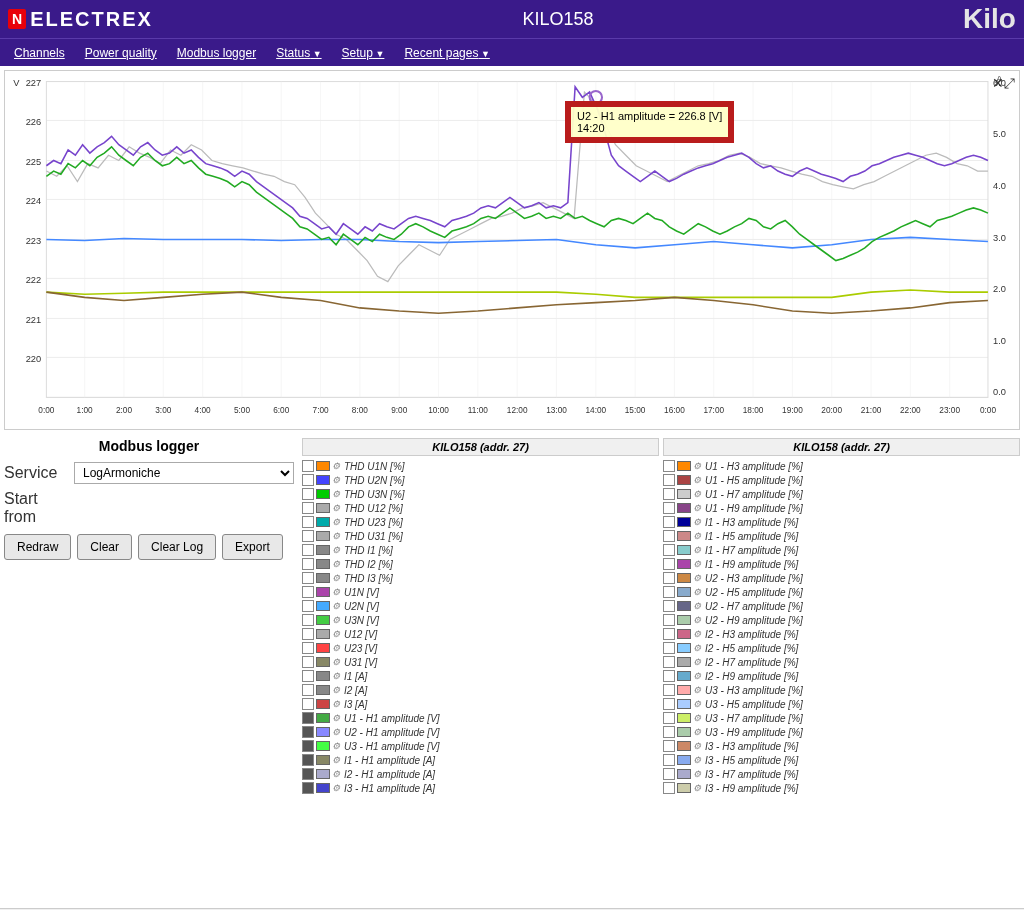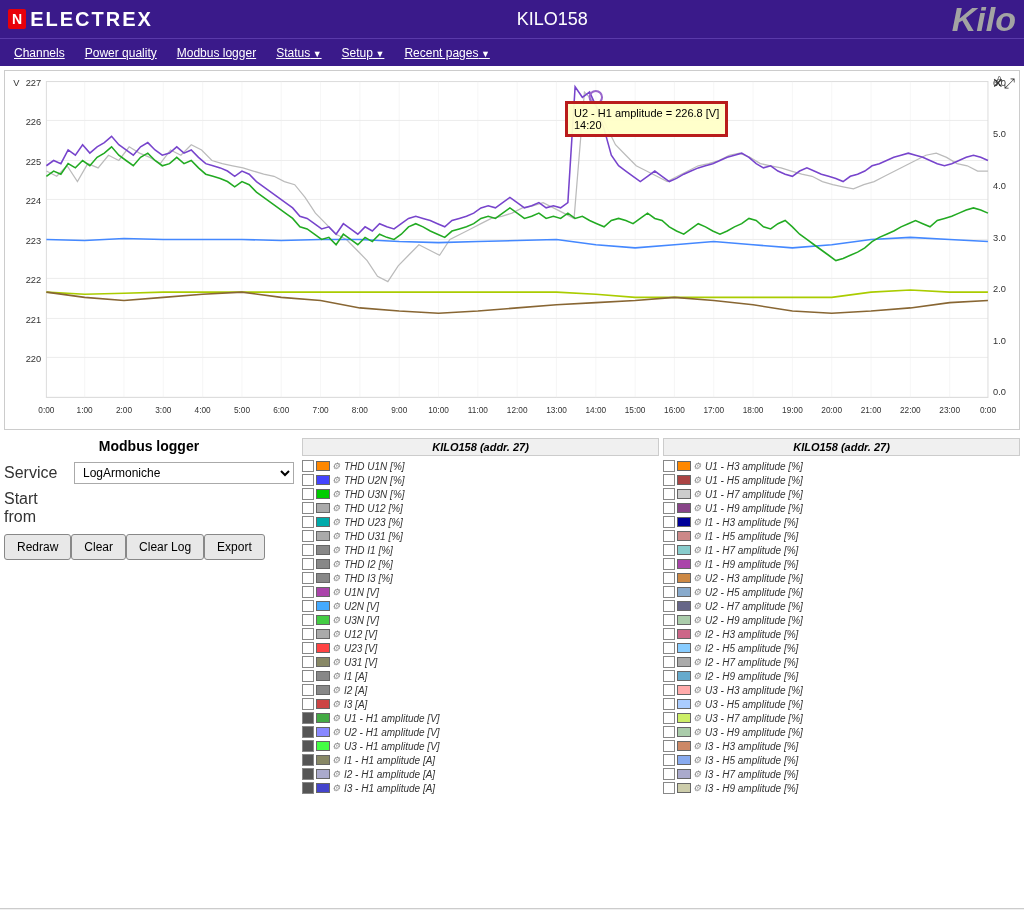--- a/index.html
+++ b/index.html
@@ -4,21 +4,21 @@
   <style>
     * { margin: 0; padding: 0; box-sizing: border-box; }
     body { font-family: Arial, sans-serif; font-size: 12px; background: #fff; width: 1024px; height: 910px; overflow: hidden; }
     
     
     #header { background: #3a1a8a; display: flex; align-items: center; justify-content: space-between; padding: 4px 8px; height: 38px; }
     #logo { display: flex; align-items: center; }
     #logo-icon { background: #e8000a; color: #fff; font-weight: bold; font-size: 14px; padding: 2px 4px; margin-right: 4px; border-radius: 2px; }
     #logo-text { color: #fff; font-size: 20px; font-weight: bold; letter-spacing: 2px; }
     #header-title { color: #fff; font-size: 18px; font-weight: normal; }
-    #header-kilo { color: #a3a3a3; font-size: 34px; font-weight: bold; font-style: italic; }
+    #header-kilo { color: #e5e5e5; font-size: 28px; font-weight: bold; }
     
     
     #nav { background: #3a1a8a; display: flex; align-items: center; padding: 0 4px; height: 28px; border-top: 1px solid #5a3aaa; }
     .nav-item { color: #fff; font-size: 12px; padding: 4px 10px; cursor: pointer; white-space: nowrap; text-decoration: underline; }
     .nav-item.has-arrow::after { content: ' ▼'; font-size: 9px; }
     
     
     #chart-container { position: relative; background: #fff; border: 1px solid #ccc; margin: 4px; height: 360px; }
     #chart-expand { position: absolute; top: 4px; right: 4px; font-size: 14px; cursor: pointer; color: #333; z-index: 10; }
     #chart-svg { width: 100%; height: 100%; }
@@ -29,39 +29,39 @@
     
     #modbus-panel { width: 290px; flex-shrink: 0; }
     #modbus-title { text-align: center; font-size: 14px; font-weight: bold; margin-bottom: 8px; }
     .form-row { display: flex; align-items: center; margin-bottom: 6px; }
     .form-label { width: 70px; font-size: 16px; color: #333; }
     .form-control { flex: 1; height: 22px; border: 1px solid #aaa; font-size: 12px; padding: 2px 4px; }
     select.form-control { background: #fff; }
     .interval-row { display: flex; align-items: center; }
     .interval-select { width: 70px; height: 22px; border: 1px solid #aaa; font-size: 12px; }
     .btn-nav { height: 22px; padding: 0 8px; font-size: 12px; border: 1px solid #888; background: #e8e8e8; cursor: pointer; margin-left: 4px; }
-    .button-row { display: flex; margin-top: 8px; }
+    .button-row { display: flex; gap: 6px; margin-top: 8px; }
     .btn-action { height: 26px; padding: 0 12px; font-size: 12px; border: 1px solid #888; background: #e8e8e8; cursor: pointer; border-radius: 3px; }
     
     
     #legend-area { display: flex; flex: 1; gap: 4px; overflow-y: auto; }
     .legend-col { flex: 1; min-width: 180px; font-style: italic; }
     .legend-header { font-size: 11px; font-weight: bold; text-align: center; margin-bottom: 4px; background: #f0f0f0; padding: 2px; border: 1px solid #ccc; }
     .legend-item { display: flex; align-items: center; margin-bottom: 2px; font-size: 10px; white-space: nowrap; }
     .legend-cb { width: 12px; height: 12px; border: 1px solid #888; margin-right: 2px; flex-shrink: 0; }
     .legend-cb.checked { background: #555; }
     .legend-color-box { width: 14px; height: 10px; border: 1px solid #555; margin-right: 2px; flex-shrink: 0; }
     .legend-gear { width: 10px; height: 10px; font-size: 9px; color: #888; margin-right: 2px; }
     .legend-text { font-size: 10px; color: #333; }
     
     
     #footer { background: #f0f0f0; border-top: 1px solid #ccc; text-align: right; padding: 3px 8px; font-size: 11px; color: #333; height: 22px; flex-shrink: 0; }
 
     
-    .chart-tooltip { position: absolute; background: rgba(255,255,200,0.95); border: 3px solid #b91c1c; padding: 3px 6px; font-size: 11px; pointer-events: none; }
+    .chart-tooltip { position: absolute; background: rgba(255,255,200,0.95); border: 6px solid #b91c1c; padding: 3px 6px; font-size: 11px; pointer-events: none; }
   </style>
 </head>
 <body>
 
 <div id="header">
   <div id="logo">
     <span id="logo-icon">N</span>
     <span id="logo-text">ELECTREX</span>
   </div>
   <div id="header-title">KILO158</div>

